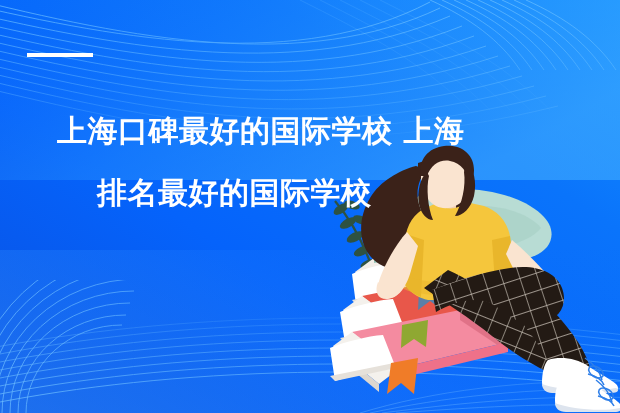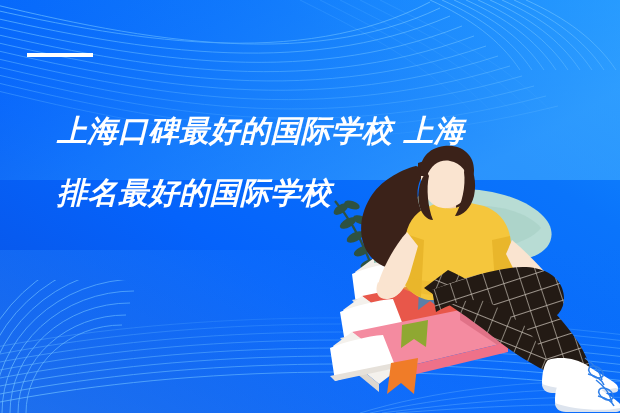--- a/index.html
+++ b/index.html
@@ -44,24 +44,24 @@
     position: absolute;
     left: 57px;
     top: 100px;
     width: 500px;
     color: #ffffff;
     font-size: 30px;
     font-weight: bold;
     line-height: 62px;
     letter-spacing: 0.5px;
     white-space: nowrap;
-    font-style: italic;
   }
   .headline .line2 {
     display: block;
+    margin-left: 40px;
   }
 </style>
 </head>
 <body>
 
 <div id="banner">
 
   <svg class="layer" id="bg-svg" viewBox="0 0 620 413" preserveAspectRatio="none">
     <defs>
       <linearGradient id="gBase" x1="0" y1="1" x2="1" y2="0">

